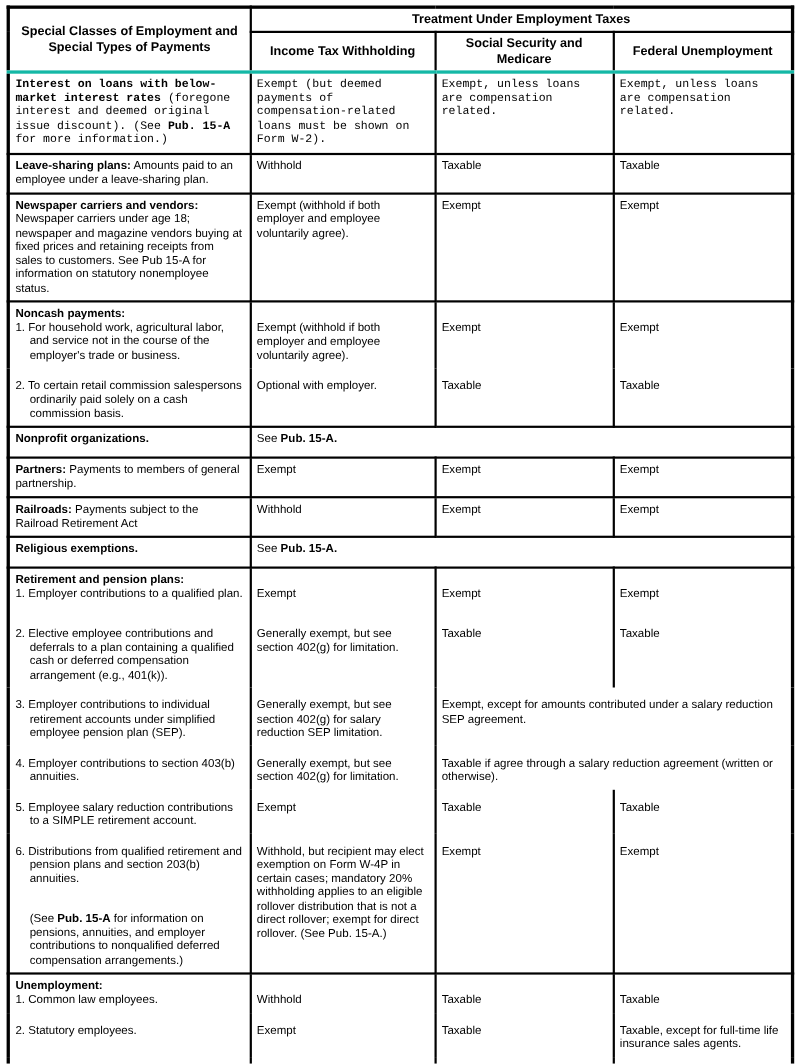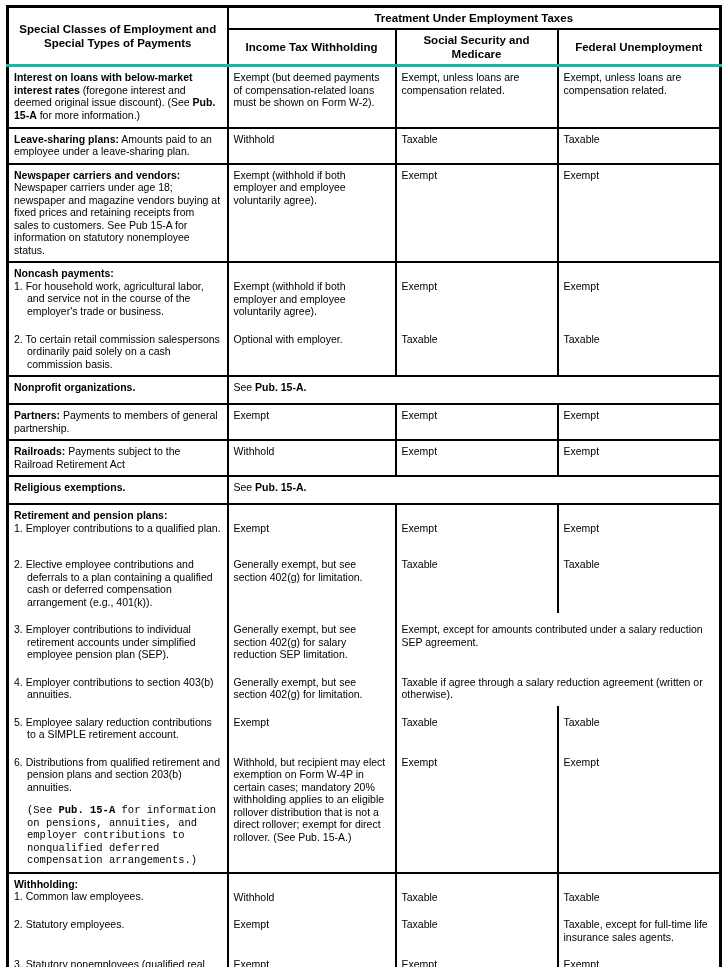--- a/index.html
+++ b/index.html
@@ -46,31 +46,31 @@
     line-height: 14px;
     padding: 3px 4px;
   }
   th.bb3, td.bb3 { border-bottom: 3px solid #14b8a6; }
 
   b { font-weight: bold; }
   .lead { font-weight: bold; }
 
   
   .num { padding-left: 13px; text-indent: -13px; }
-  .note { margin-top: 11px; padding-left: 13px; font-family: Liberation Mono, monospace; }
+  .note { margin-top: 24px; padding-left: 13px; }
 
   
   tr.open > td { border-bottom: none; }
   tr.sub  > td { border-top: none; padding-top: 10px; }
 
   
   td.pt-line { padding-top: 17px; }
 
   
-  tr.h62 { height: 62px; } tr.h31 { height: 31px; } tr.h26 { height: 28px; }
+  tr.h62 { height: 62px; font-family: Liberation Mono, monospace; } tr.h31 { height: 31px; } tr.h26 { height: 28px; }
   tr.h33 { height: 33px; } tr.h44 { height: 44px; } tr.h64 { height: 64px; }
   tr.h40 { height: 40px; } tr.h29 { height: 29px; } tr.h34 { height: 34px; } tr.h94 { height: 94px; margin-left: 23px; } tr.h56 { height: 56px; }
 </style>
 </head>
 <body>
 
 <div class="page">
   <table class="tax-table">
     <colgroup>
       <col class="c-label">
@@ -216,21 +216,21 @@
           <div class="num">6. Distributions from qualified retirement and pension plans and section 203(b) annuities.</div>
           <div class="note">(See <b>Pub. 15-A</b> for information on pensions, annuities, and employer contributions to nonqualified deferred compensation arrangements.)</div>
         </td>
         <td>Withhold, but recipient may elect exemption on Form W-4P in certain cases; mandatory 20% withholding applies to an eligible rollover distribution that is not a direct rollover; exempt for direct rollover. (See Pub. 15-A.)</td>
         <td>Exempt</td>
         <td>Exempt</td>
       </tr>
 
       <tr class="open h29">
         <td>
-          <div class="lead">Withholding:</div>
+          <div class="lead">Unemployment:</div>
           <div class="num">1. Common law employees.</div>
         </td>
         <td class="pt-line">Withhold</td>
         <td class="pt-line">Taxable</td>
         <td class="pt-line">Taxable</td>
       </tr>
       <tr class="sub open h29">
         <td>
             <div class="num">2. Statutory employees.</div>
           </td>

